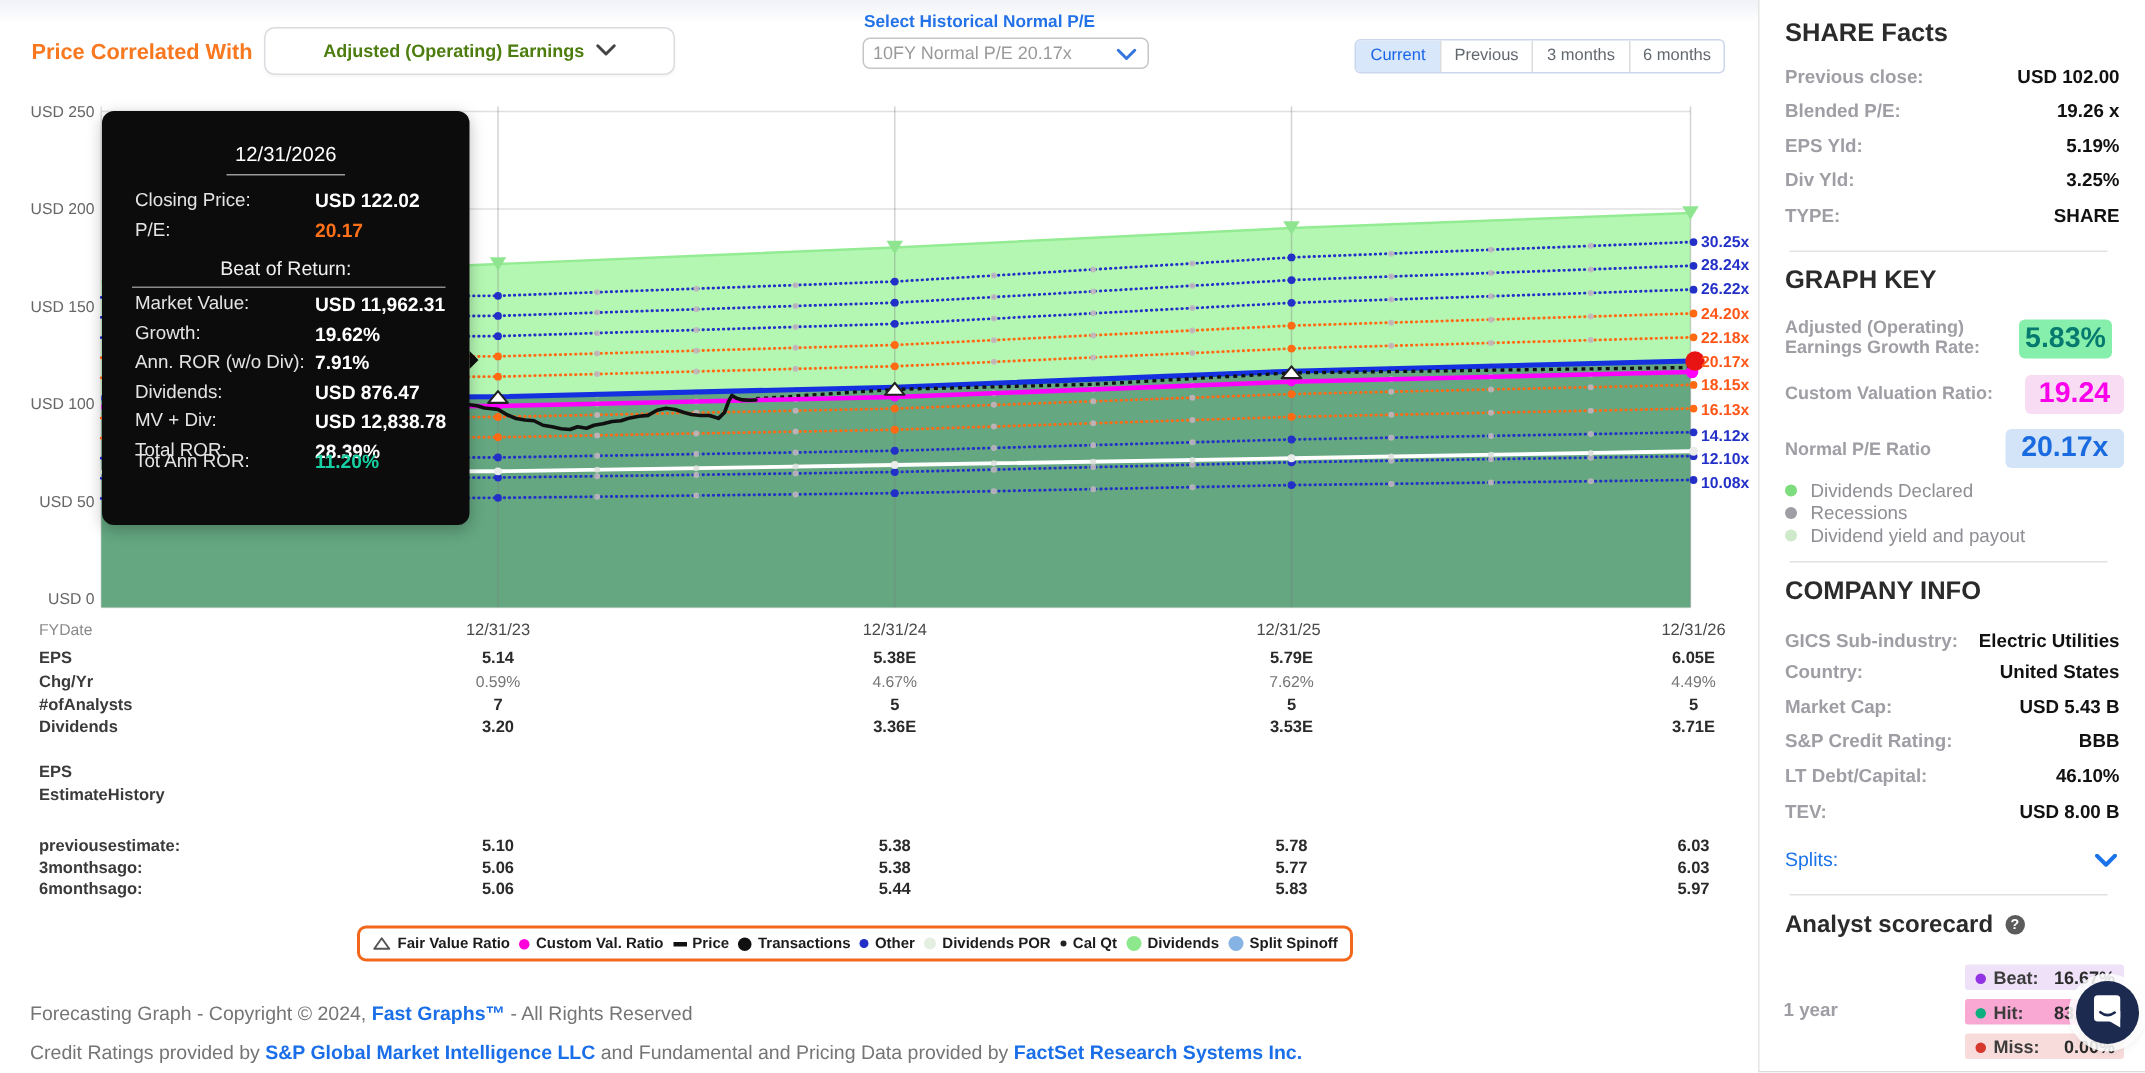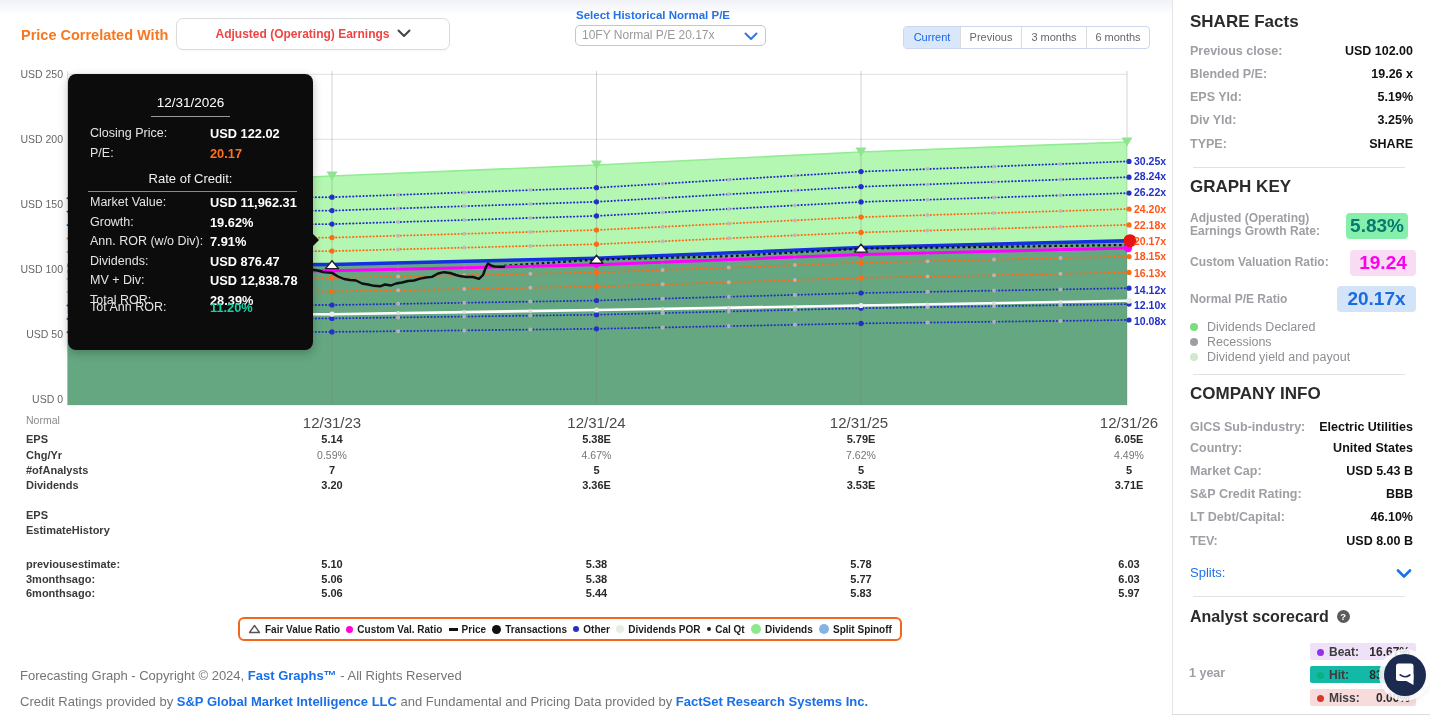--- a/index.html
+++ b/index.html
@@ -3,21 +3,21 @@
 <style>
 * { margin:0; padding:0; box-sizing:border-box; }
 html,body { width:1430px; height:715px; overflow:hidden; background:#fff;
   font-family:"Liberation Sans", sans-serif; }
 #page { position:relative; width:1430px; height:715px; background:#fff; }
 .topgrad { position:absolute; left:0; top:0; width:1430px; height:15px;
   background:linear-gradient(#f0f2f8, #ffffff); }
 .pcw { position:absolute; left:21px; top:27px; font-size:14.5px; font-weight:bold; color:#f8771f; }
 .ddbtn { position:absolute; left:176px; top:18px; width:274px; height:32px; background:#fff;
   border:1px solid #dadce0; border-radius:7px; box-shadow:0 1px 2px rgba(0,0,0,0.04);
-  text-align:center; line-height:30px; font-size:12px; font-weight:bold; color:#ef4444; }
+  text-align:center; line-height:30px; font-size:12px; font-weight:bold; color:#4d7c0f; }
 .ddbtn svg { vertical-align:middle; margin-left:7px; margin-top:-2px; }
 .selhead { position:absolute; left:576px; top:9px; font-size:11.5px; font-weight:bold; color:#2472e8; }
 .selbox { position:absolute; left:575px; top:25px; width:191px; height:21px; background:#fff;
   border:1px solid #c6c6c6; border-radius:5px; font-size:12px; color:#9a9a9a; line-height:19px;
   padding-left:6px; }
 .selbox svg { position:absolute; right:7px; top:6px; }
 .btngrp { position:absolute; left:903px; top:26px; width:247px; height:23px; display:flex;
   border:1px solid #ccd7ee; border-radius:4px; overflow:hidden; background:#fff; }
 .btngrp .seg { text-align:center; font-size:11px; line-height:21px; color:#63686f;
   border-left:1px solid #dcdcdc; }
@@ -32,21 +32,21 @@
 .ttrow b { position:absolute; left:120px; color:#fff; font-size:12.8px; white-space:nowrap; }
 .tt-ror { position:absolute; top:97px; left:0; width:100%; text-align:center; font-size:13px; color:#f0f0f0; }
 .tt-div { position:absolute; top:117px; left:20px; right:16px; border-bottom:1px solid #8a8a8a; }
 .trow { position:absolute; left:0; width:1180px; height:14px; }
 .trow span { position:absolute; white-space:nowrap; }
 .tv { transform:translateX(-50%); }
 .lb { font-size:11px; font-weight:bold; color:#3a3a3a; }
 .lg { font-size:10.5px; color:#8a8a8a; }
 .vb { font-size:11px; font-weight:bold; color:#2a2a2a; }
 .vn { font-size:10.5px; color:#757575; }
-.vd { font-size:15px; color:#4a4a4a; }
+.vd { font-size:11px; color:#4a4a4a; }
 .legend { position:absolute; left:238px; top:617px; width:664px; height:24px; border:2px solid #f2671c;
   border-radius:6px; background:#fff; display:flex; align-items:center; padding:0 8px;
   justify-content:space-between; }
 .litem { font-size:10px; font-weight:bold; color:#1c1c1c; white-space:nowrap; display:flex; align-items:center; }
 .lico { display:inline-block; margin-right:4px; }
 .foot1 { position:absolute; left:20px; top:668px; font-size:13px; color:#757575; }
 .foot1 b { color:#1a6fe8; }
 .foot2 { position:absolute; left:20px; top:694px; font-size:13px; color:#757575; }
 .foot2 b { color:#1a6fe8; font-weight:bold; }
 #sidebar { position:absolute; left:1172px; top:0; width:258px; height:715px; background:#fff;
@@ -310,33 +310,33 @@
 <text x="63" y="207.8" font-size="10.5" fill="#666" text-anchor="end">USD 150</text>
 <text x="63" y="272.8" font-size="10.5" fill="#666" text-anchor="end">USD 100</text>
 <text x="63" y="337.8" font-size="10.5" fill="#666" text-anchor="end">USD 50</text>
 <text x="63" y="402.8" font-size="10.5" fill="#666" text-anchor="end">USD 0</text>
   </svg>
 
   <div class="tooltip">
     <div class="tt-date"><span>12/31/2026</span></div>
     <div class="ttrow" style="top:52px">Closing Price:<b>USD 122.02</b></div>
     <div class="ttrow" style="top:71.5px">P/E:<b style="color:#ff7119">20.17</b></div>
-    <div class="tt-ror">Rate of Credit:</div>
+    <div class="tt-ror">Beat of Return:</div>
     <div class="tt-div"></div>
     <div class="ttrow" style="top:121px">Market Value:<b>USD 11,962.31</b></div>
     <div class="ttrow" style="top:140.5px">Growth:<b>19.62%</b></div>
     <div class="ttrow" style="top:160px">Ann. ROR (w/o Div):<b>7.91%</b></div>
     <div class="ttrow" style="top:179.5px">Dividends:<b>USD 876.47</b></div>
     <div class="ttrow" style="top:199px">MV + Div:<b>USD 12,838.78</b></div>
     <div class="ttrow" style="top:218.5px">Total ROR:<b>28.39%</b></div>
     <div class="ttrow" style="top:226px">Tot Ann ROR:<b style="color:#17d1a3">11.20%</b></div>
   </div>
 
 <div class="trow" style="top:413.5px">
-      <span class="lg" style="left:26px">Normal</span>
+      <span class="lg" style="left:26px">FYDate</span>
       <span class="tv vd" style="left:332px">12/31/23</span>
       <span class="tv vd" style="left:596.5px">12/31/24</span>
       <span class="tv vd" style="left:859px">12/31/25</span>
       <span class="tv vd" style="left:1129px">12/31/26</span>
     </div>
 <div class="trow" style="top:433px">
       <span class="lb" style="left:26px">EPS</span>
       <span class="tv vb" style="left:332px">5.14</span>
       <span class="tv vb" style="left:596.5px">5.38E</span>
       <span class="tv vb" style="left:861px">5.79E</span>
@@ -471,21 +471,21 @@
           <path d="M2 1.5 L8 7.5 L14 1.5" fill="none" stroke="#1a73e8" stroke-width="2.6" stroke-linecap="round" stroke-linejoin="round"></path>
         </svg></div>
 <div class="sdiv" style="top:596px"></div>
 <div class="shead2" style="top:608px">Analyst scorecard<span class="qm">?</span></div>
 <div class="syear" style="top:666px">1 year</div>
 <div class="srate" style="top:643px;background:#eee1f8">
         <span class="rdot" style="background:#9334e4"></span>
         <span class="rl">Beat:</span>
         <span class="rv">16.67%</span>
       </div>
-<div class="srate" style="top:666px;background:#14b8a6">
+<div class="srate" style="top:666px;background:#f9a8d4">
         <span class="rdot" style="background:#0caf7e"></span>
         <span class="rl">Hit:</span>
         <span class="rv">83.33%</span>
       </div>
 <div class="srate" style="top:689px;background:#f8dcdc">
         <span class="rdot" style="background:#d7382e"></span>
         <span class="rl">Miss:</span>
         <span class="rv">0.00%</span>
       </div>
   </div>

